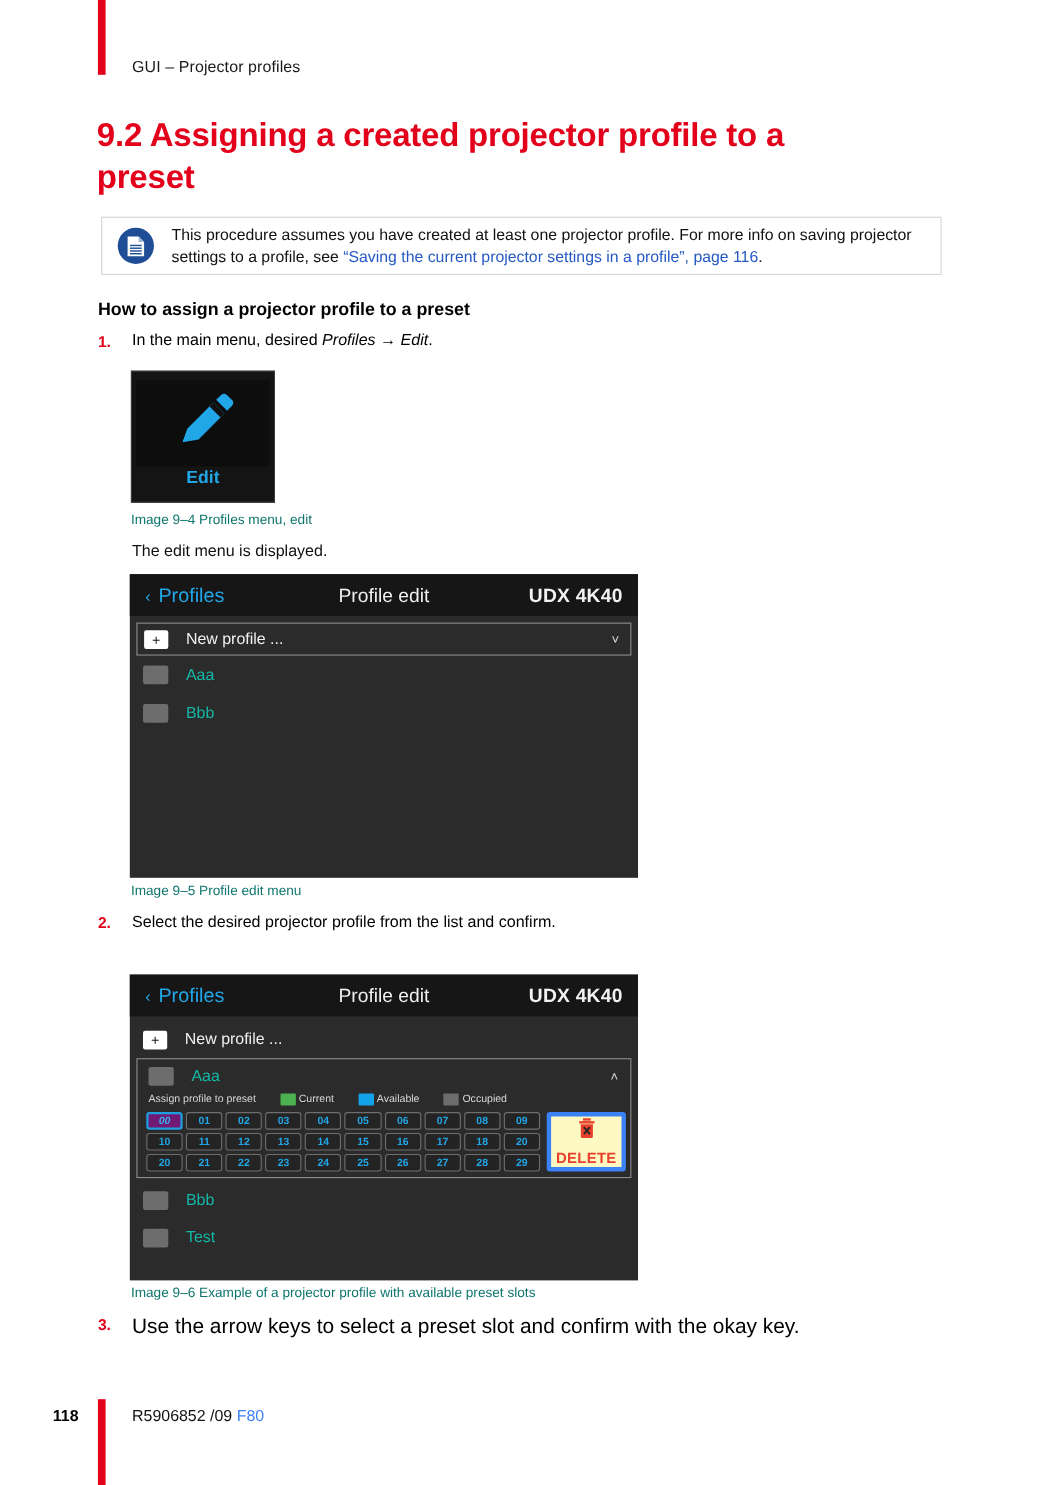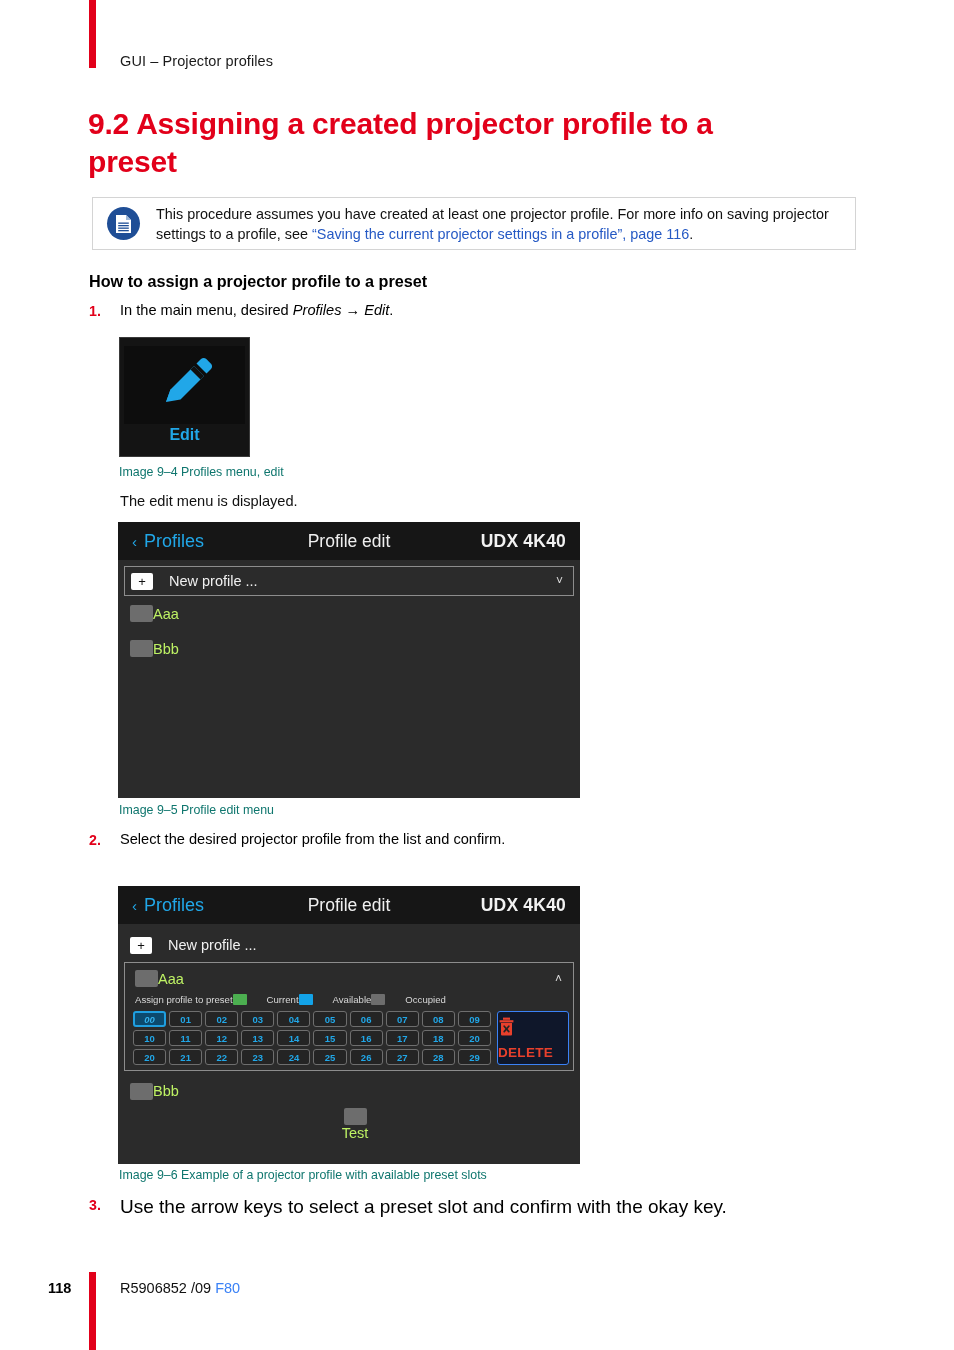--- a/index.html
+++ b/index.html
@@ -240,22 +240,23 @@
     padding-left: 12px;
   }
   .profile-swatch {
     width: 23px;
     height: 17px;
     background: #6d6d6d;
     border-radius: 2px;
     flex: 0 0 auto;
   }
   .profile-name {
-    color: #bef264;
+    color: #14b8a6;
     font-size: 14.5px;
+    margin-left: 16px;
   }
 
   
   .expanded-pane {
     margin: 2px 6px 0 6px;
     border: 1px solid #8d8d8d;
     box-sizing: border-box;
     padding: 3px 4px 5px 4px;
   }
   .expanded-head {
@@ -275,21 +276,22 @@
     display: flex;
     align-items: center;
     height: 17px;
     padding-left: 6px;
     font-size: 9.6px;
     color: #d8d8d8;
   }
   .legend-item {
     display: flex;
     align-items: center;
-    gap: 20px;
+    gap: 3px;
+    margin-left: 22px;
   }
   .legend-chip {
     width: 14px;
     height: 11px;
     border-radius: 1px;
   }
   .chip-current   { background: #4caf50; }
   .chip-available { background: #13a3e8; }
   .chip-occupied  { background: #6d6d6d; }
 
@@ -313,31 +315,32 @@
     color: #21a7e8;
     font-size: 9.5px;
     font-weight: bold;
     display: flex;
     align-items: center;
     justify-content: center;
     box-sizing: border-box;
   }
   .slot.selected {
     border: 2px solid #1f9fe0;
-    background: #0c4a6e;
+    background: #701a75;
     color: #35b4ef;
     font-style: italic;
   }
   .delete-btn {
     width: 72px;
-    border: 1px solid #3b82f6;
+    border: 4px solid #3b82f6;
     border-radius: 3px;
-    background: #0f172a;
+    background: #fef9c3;
     display: flex;
     flex-direction: column;
+    align-items: center;
     justify-content: center;
     gap: 5px;
     box-sizing: border-box;
     flex: 0 0 auto;
   }
   .delete-label {
     color: #e8402c;
     font-size: 13.5px;
     font-weight: bold;
     letter-spacing: 0.3px;
@@ -523,21 +526,21 @@
         </span>
         <span class="delete-label">DELETE</span>
       </div>
     </div>
   </div>
 
   <div class="profile-row" style="height:34px; margin-top:3px;">
     <div class="profile-swatch"></div>
     <div class="profile-name">Bbb</div>
   </div>
-  <div class="profile-row" style="height:34px;flex-direction:column;">
+  <div class="profile-row" style="height:34px;">
     <div class="profile-swatch"></div>
     <div class="profile-name">Test</div>
   </div>
 </div>
 <div class="caption" style="left:119px; top:1168px;">Image 9–6  Example of a projector profile with available preset slots</div>
 
 <div class="step-num" style="left:89px; top:1197px;">3.</div>
 <div class="step-txt" style="left:120px; top:1196px; font-size:19px;">Use the arrow keys to select a preset slot and confirm with the okay key.</div>
 
 <div class="footer-page">118</div>

